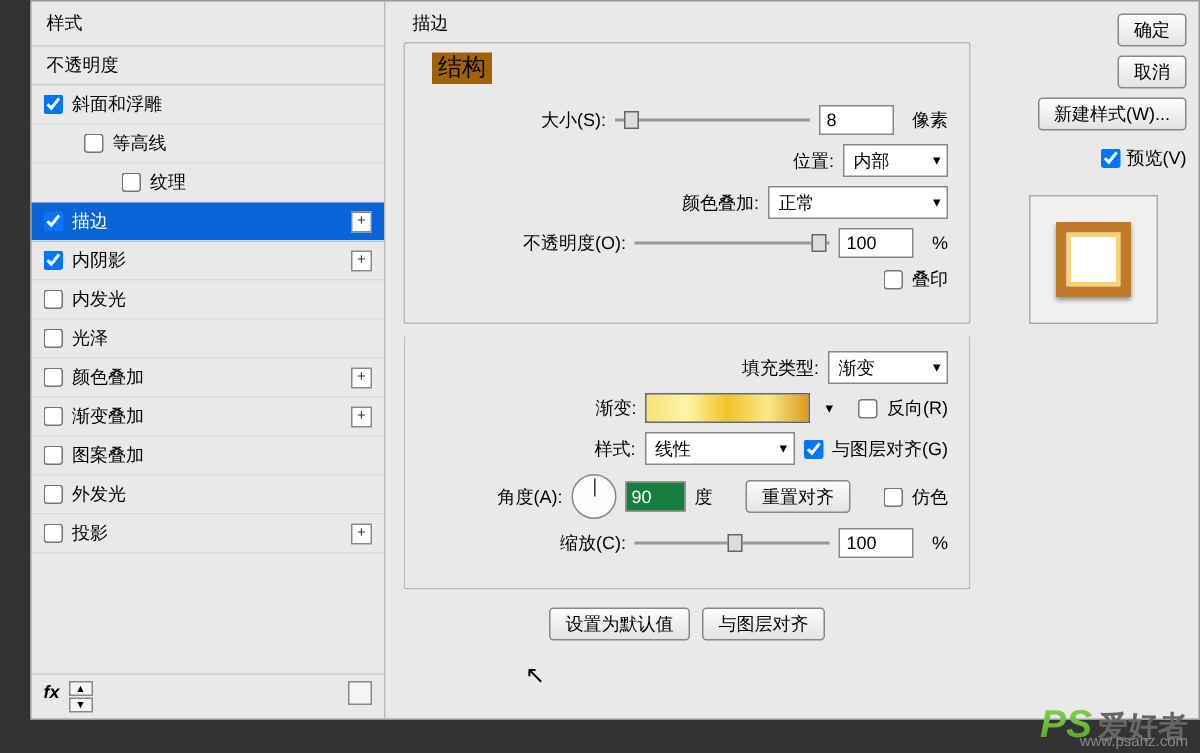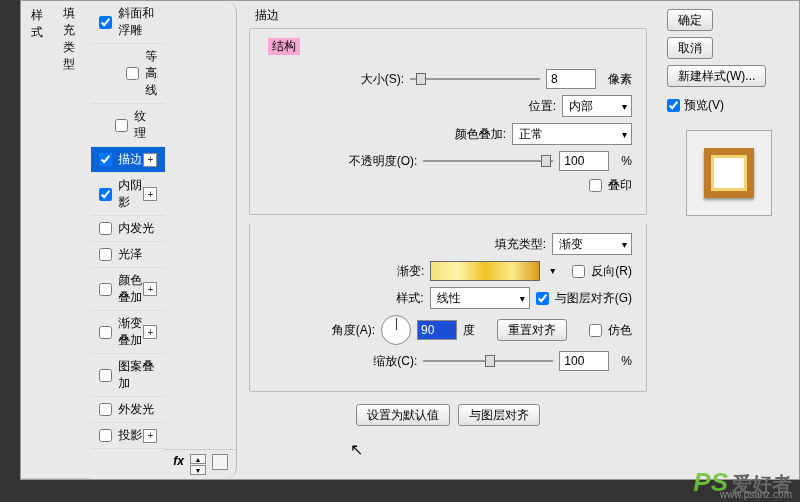--- a/index.html
+++ b/index.html
@@ -1,79 +1,79 @@
 <!DOCTYPE html>
 <html><head>
 <meta charset="utf-8">
 <style>
 * { box-sizing: border-box; margin: 0; padding: 0; font-family: "Microsoft YaHei", sans-serif; font-size: 12px; }
 body { background: #333; width: 800px; height: 502px; overflow: hidden; position: relative; }
 .dialog { position: absolute; left: 20px; top: 0; width: 780px; height: 480px; background: #e9e9e9; border: 1px solid #999; display: flex; }
-.left-panel { width: 216px; border-right: 1px solid #bbb; display: flex; flex-direction: row; border-radius: 12px; }
+.left-panel { width: 236px; border-right: 1px solid #bbb; display: flex; flex-direction: column; }
 .style-header { padding: 6px 10px; border-bottom: 1px solid #ccc; }
 .style-row { display: flex; align-items: center; padding: 4px 8px; border-bottom: 1px solid #ddd; cursor: pointer; }
 .style-row.selected { background: #0a64d8; color: #fff; }
 .style-row input[type="checkbox"] { margin-right: 6px; }
 .style-row .label { flex: 1; }
 .style-row .plus { width: 14px; height: 14px; border: 1px solid #888; display: flex; align-items: center; justify-content: center; font-size: 10px; background: #fff; color: #333; }
 .blend-header { padding: 4px 10px; border-bottom: 1px solid #ccc; }
 .fx-footer { margin-top: auto; border-top: 1px solid #ccc; padding: 4px 8px; display: flex; gap: 6px; }
 .fx-icon { font-style: italic; font-weight: bold; }
 .arrows { display: flex; flex-direction: column; gap: 1px; }
 .arrow-btn { width: 16px; height: 10px; border: 1px solid #888; background: #f5f5f5; font-size: 7px; display: flex; align-items: center; justify-content: center; }
 .trash { margin-left: auto; width: 16px; height: 16px; border: 1px solid #888; background: #f5f5f5; }
 .middle-panel { flex: 1; padding: 6px 12px 12px 12px; }
 .panel-title { margin-bottom: 4px; padding-left: 6px; }
 .fieldset { border: 1px solid #bbb; border-radius: 2px; padding: 10px 14px 14px 14px; margin-bottom: 8px; }
-.fieldset-title { font-size: 12px; margin: -18px 0 8px 4px; background: #f9a8d4; display: inline-block; padding: 0 4px; }
+.fieldset-title { font-size: 16px; margin: -18px 0 8px 4px; background: #a16207; display: inline-block; padding: 0 4px; }
 .form-row { display: flex; align-items: center; margin: 6px 0; gap: 6px; justify-content: flex-end; }
 .form-label { width: 80px; text-align: right; }
 .slider { flex: 0 0 130px; height: 16px; position: relative; }
 .slider-track { position: absolute; top: 7px; left: 0; right: 0; height: 2px; background: #999; }
 .slider-thumb { position: absolute; top: 2px; width: 10px; height: 12px; background: #ddd; border: 1px solid #666; }
 .num-input { width: 50px; height: 20px; border: 1px solid #888; background: #fff; padding: 0 4px; text-align: left; }
 .unit { margin-left: 6px; }
 .select { height: 22px; border: 1px solid #888; background: #fff; padding: 0 18px 0 6px; position: relative; display: inline-flex; align-items: center; min-width: 80px; }
 .select::after { content: "▾"; position: absolute; right: 4px; font-size: 10px; }
 .gradient-swatch { width: 110px; height: 20px; border: 1px solid #666; background: linear-gradient(to right, #f5e27a, #fff5a8, #f0c226, #fbe98a, #d89b1e); display: inline-block; position: relative; }
 .gradient-swatch::after { content: "▾"; position: absolute; right: -16px; top: 3px; font-size: 10px; }
 .angle-dial { width: 30px; height: 30px; border: 1px solid #888; border-radius: 50%; background: #fdfdfd; position: relative; }
 .angle-dial::after { content: ""; position: absolute; left: 50%; top: 2px; width: 1px; height: 12px; background: #333; }
-.angle-input { width: 40px; height: 20px; border: 1px solid #888; background: #1d4ed8; color: #fff; padding: 0 3px; }
+.angle-input { width: 40px; height: 20px; border: 1px solid #888; background: #15803d; color: #fff; padding: 0 3px; }
 .btn { height: 22px; padding: 0 10px; border: 1px solid #888; background: linear-gradient(#fdfdfd, #e3e3e3); border-radius: 3px; cursor: pointer; display: inline-flex; align-items: center; }
 .default-btns { display: flex; justify-content: center; gap: 8px; margin-top: 12px; }
-.right-panel { width: 140px; padding: 8px; display: flex; flex-direction: column; gap: 6px; align-items: flex-start; }
+.right-panel { width: 140px; padding: 8px; display: flex; flex-direction: column; gap: 6px; align-items: flex-end; }
 .right-panel .btn { justify-content: center; }
 .preview-check { display: flex; align-items: center; gap: 4px; justify-content: center; margin: 4px 0; }
 .preview-box { width: 86px; height: 86px; margin: 6px auto; background: #f0f0f0; border: 1px solid #aaa; display: flex; align-items: center; justify-content: center; }
 .preview-square { width: 50px; height: 50px; border: 7px solid #c07b28; background: #fff; box-shadow: inset 0 0 0 3px #f5d470, 0 2px 3px rgba(0,0,0,.4); }
 .watermark { position: absolute; right: 8px; bottom: 4px; display: flex; align-items: baseline; gap: 4px; color: #555; font-size: 12px; }
 .watermark .ps { font-size: 26px; font-weight: bold; font-style: italic; background: linear-gradient(#8fd65b, #4aa31f); -webkit-background-clip: text; color: transparent; }
 .watermark .cn { font-size: 20px; color: #666; font-weight: bold; }
 .cursor { position: absolute; left: 350px; top: 440px; font-size: 16px; color: #000; }
 .cb { width: 13px; height: 13px; }
 </style>
 </head>
 <body>
 
 <div class="dialog">
 
   <div class="left-panel">
     <div class="style-header">样式</div>
-    <div class="blend-header">填充类型</div>
+    <div class="blend-header">不透明度</div>
     <div id="style-items">
         <div class="style-row">
           <input type="checkbox" class="cb" checked="" style="">
           <span class="label">斜面和浮雕</span>
         </div>
         <div class="style-row" style="padding-left: 35px;">
           <input type="checkbox" class="cb" style="">
           <span class="label">等高线</span>
         </div>
-        <div class="style-row" style="padding-left: 24px;">
+        <div class="style-row" style="padding-left: 24px; margin-left: 36px;">
           <input type="checkbox" class="cb" style="">
           <span class="label">纹理</span>
         </div>
         <div class="style-row selected">
           <input type="checkbox" class="cb" checked="" style="">
           <span class="label">描边</span>
           <span class="plus">+</span>
         </div>
         <div class="style-row">
           <input type="checkbox" class="cb" checked="" style="">

